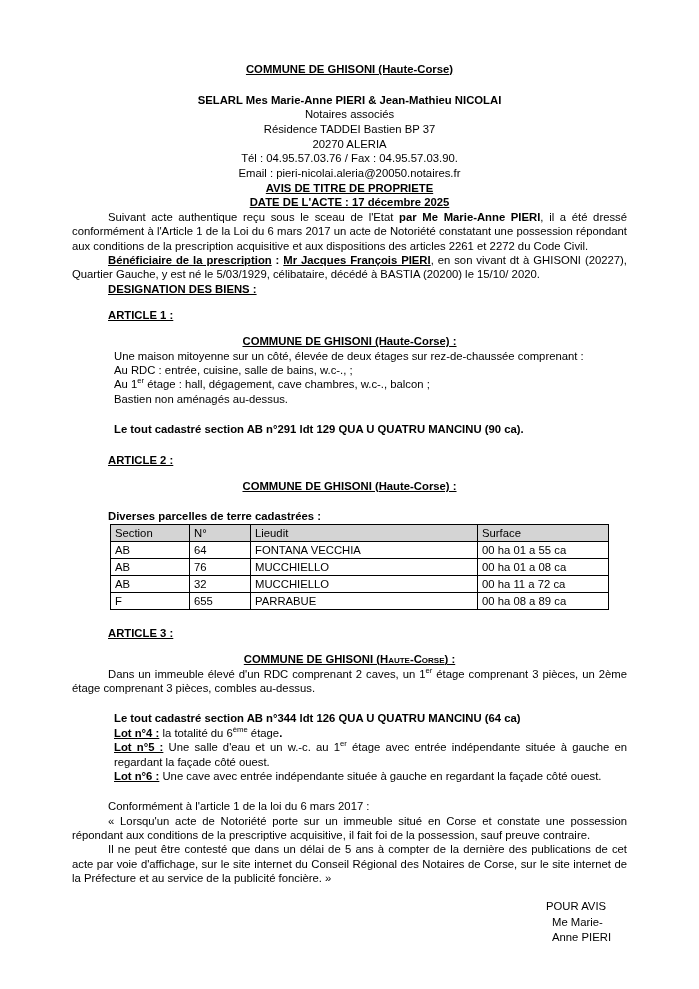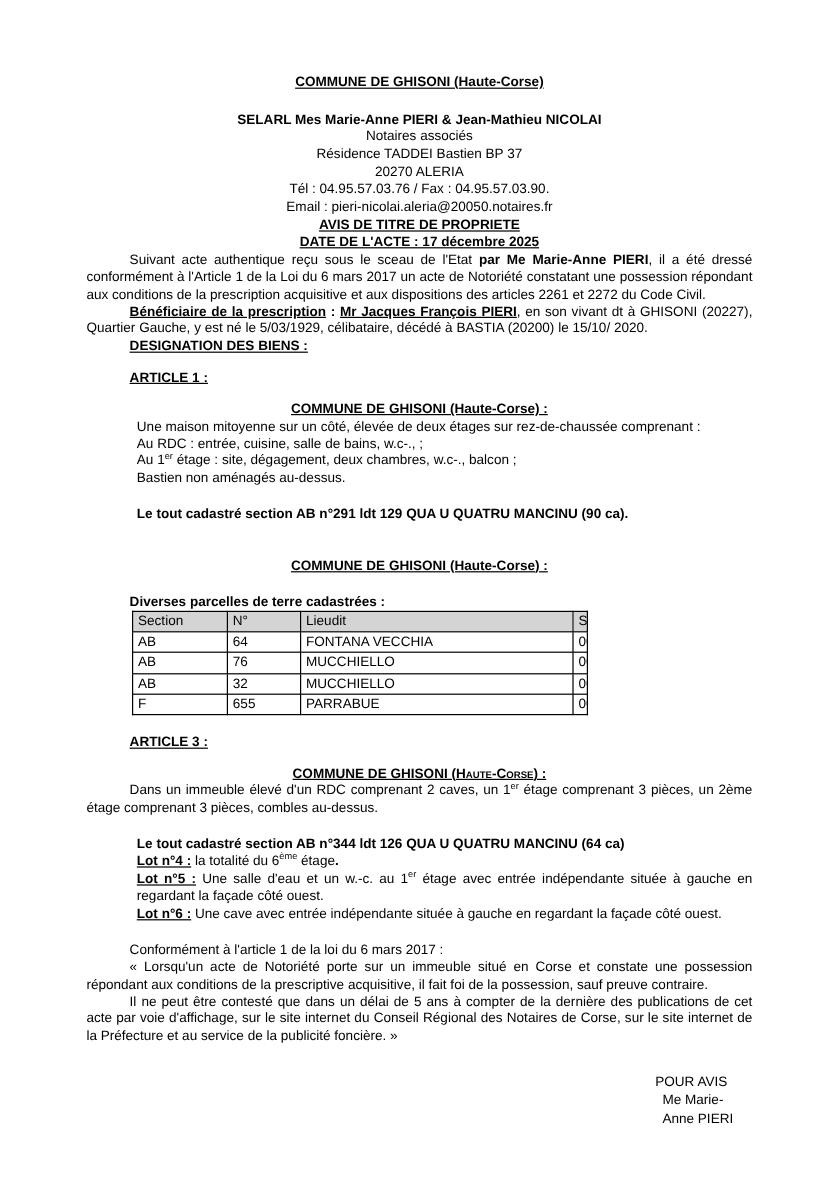--- a/index.html
+++ b/index.html
@@ -45,21 +45,21 @@
     line-height: 0;
   }
 
   .smallcaps {
     font-variant: small-caps;
   }
 
   table.parcels {
     border-collapse: collapse;
     margin-left: 38px;
-    width: 380px;
+    width: 499px;
     font-size: 11.3px;
     table-layout: fixed;
   }
   table.parcels th,
   table.parcels td {
     border: 1px solid #000000;
     padding: 1px 4px;
     text-align: left;
     font-weight: normal;
     line-height: 1.25;
@@ -68,21 +68,21 @@
   }
   table.parcels thead th {
     background: #d4d4d4;
   }
   .col-section { width: 70px; }
   .col-num     { width: 52px; }
   .col-lieudit { width: 218px; }
   .col-surface { width: auto; }
 
   .signature {
-    margin-top: 24px;
+    margin-top: 14px;
     padding-left: 474px;
     line-height: 1.38;
   }
   .sig-indent { padding-left: 6px; }
 </style>
 </head>
 <body>
 
 <div class="page">
 
@@ -114,28 +114,29 @@
 
   <div>
     <p class="pad-left"><span class="bu">ARTICLE 1 :</span></p>
 
     <div class="spacer-md"></div>
 
     <p class="ctr"><span class="bu">COMMUNE DE GHISONI (Haute-Corse) :</span></p>
 
     <p class="pad-left-lg">Une maison mitoyenne sur un côté, élevée de deux étages sur rez-de-chaussée comprenant :</p>
     <p class="pad-left-lg">Au RDC : entrée, cuisine, salle de bains, w.c-., ;</p>
-    <p class="pad-left-lg"><span>Au 1</span><sup>er</sup><span> étage : site, dégagement, deux chambres, w.c-., balcon ;</span></p>
+    <p class="pad-left-lg"><span>Au 1</span><sup>er</sup><span> étage : hall, dégagement, cave chambres, w.c-., balcon ;</span></p>
     <p class="pad-left-lg">Bastien non aménagés au-dessus.</p>
     <p class="pad-left-lg b">Le tout cadastré section AB n°291 ldt 129 QUA U QUATRU MANCINU (90 ca).</p>
   </div>
 
   <div class="spacer-lg"></div>
 
   <div>
+    <p class="pad-left"><span class="bu">ARTICLE 2 :</span></p>
 
     <div class="spacer-md"></div>
 
     <p class="ctr"><span class="bu">COMMUNE DE GHISONI (Haute-Corse) :</span></p>
 
     <p class="pad-left b">Diverses parcelles de terre cadastrées :</p>
 
     <table class="parcels">
       <thead>
         <tr>

